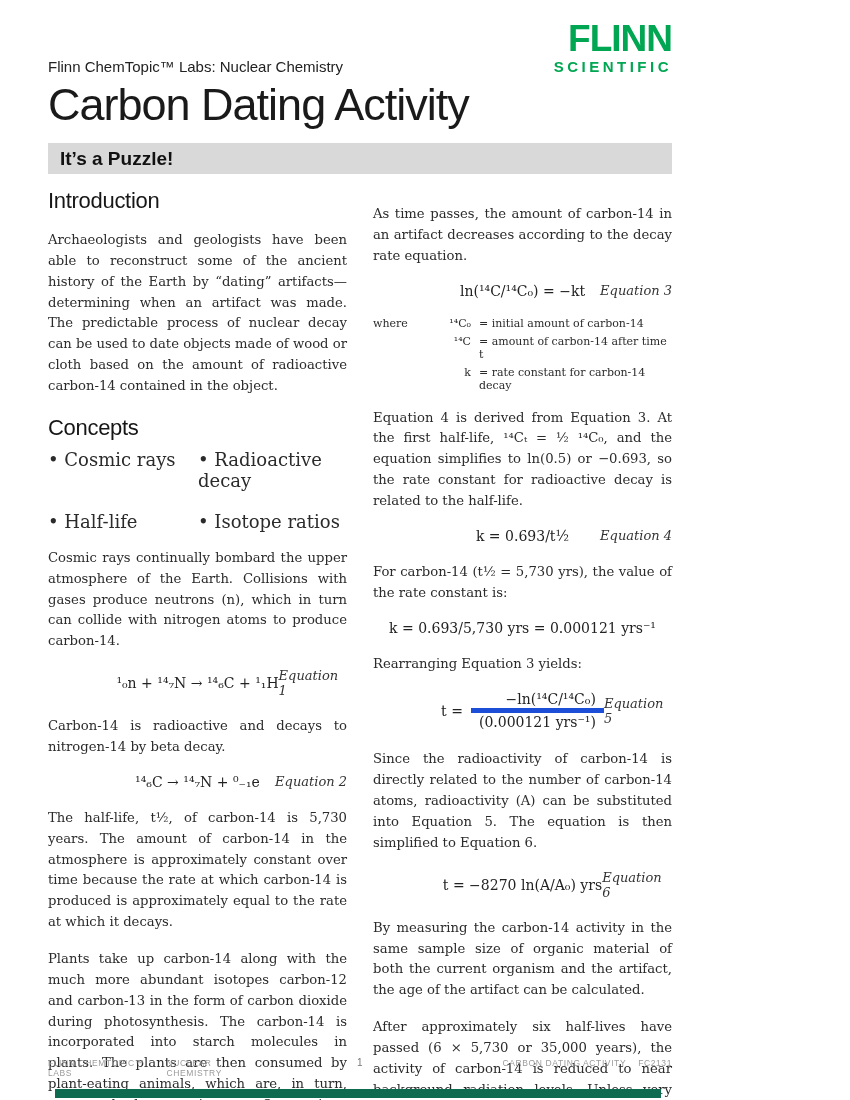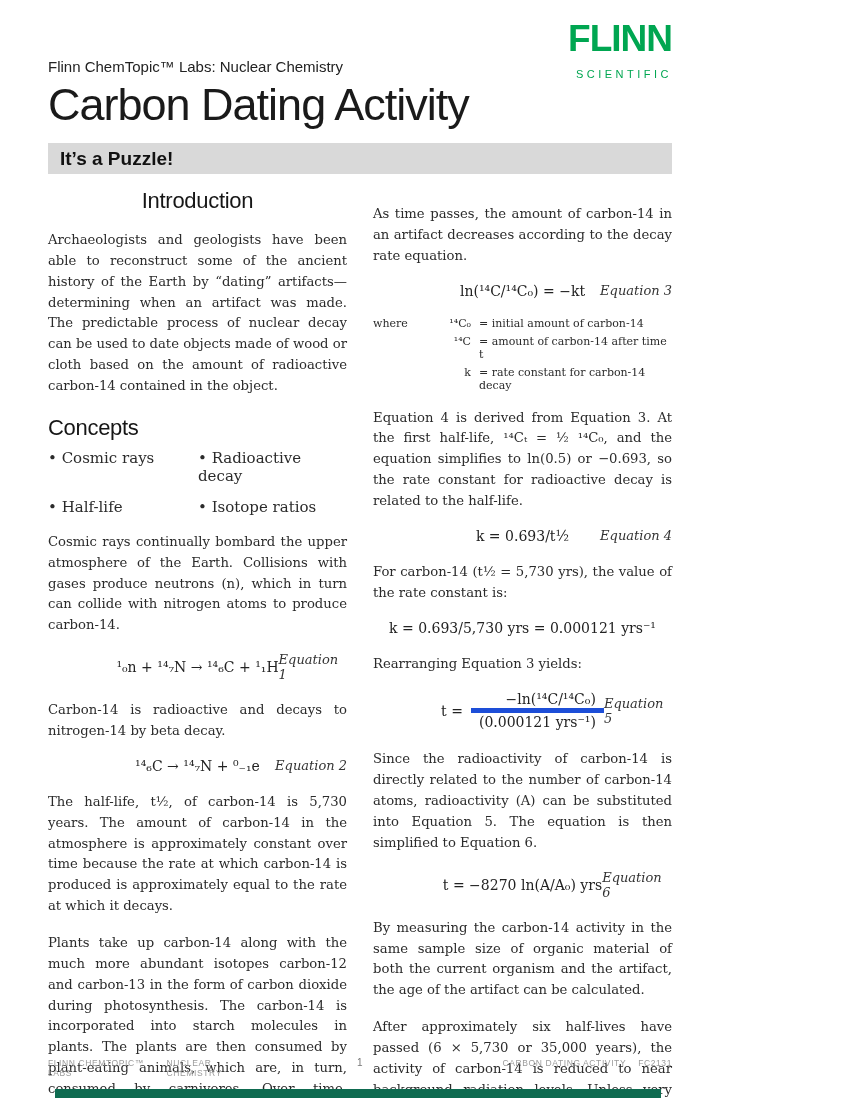--- a/index.html
+++ b/index.html
@@ -18,52 +18,52 @@
     color:#1e1e1e;
     overflow:hidden;
   }
   
   .logo{position:absolute;top:20px;right:44px;text-align:right;line-height:1;}
   .logo-name{
     font-weight:bold;font-size:37px;letter-spacing:-1px;
     color:var(--brand-green,#00A651);
   }
   .logo-tagline{
-    font-weight:normal;font-size:11px;letter-spacing:3.5px;
-    color:var(--brand-green,#00A651);margin-top:12px;
+    font-weight:bold;font-size:15px;letter-spacing:3.5px;
+    color:var(--brand-green,#00A651);margin-top:2px;
   }
   .kicker{margin-top:40px;font-size:15px;color:#222;}
   .doc-title{
     font-size:45px;font-weight:400;letter-spacing:-1px;
     color:#1a1a1a;margin:4px 0 12px;
   }
   .banner{
     background:var(--banner-gray,#D9D9D9);
     height:31px;line-height:31px;
     padding-left:12px;margin-bottom:14px;
   }
   .banner span{font-size:19px;font-weight:bold;color:#111;}
   
   .columns{display:flex;gap:26px;}
   .col{flex:1;min-width:0;}
   h2{
     font-size:22px;font-weight:400;letter-spacing:-0.3px;
     color:#161616;margin:18px 0 7px;
   }
-  .col h2:first-child{margin-top:0;text-align:center;}
+  .col h2:first-child{margin-top:0;}
   p{
     font-family:"DejaVu Serif","Liberation Serif",serif;
     font-size:13.2px;line-height:1.58;color:#2b2b2b;
     text-align:justify;margin:16px 0 12px;
   }
   
   .concepts{
-    display:grid;grid-template-columns:150px auto;row-gap:13px;
-    font-family:"DejaVu Serif","Liberation Serif",serif;
-    font-size:15px;color:#2b2b2b;margin:8px 0 14px;
+    display:grid;grid-template-columns:150px auto;row-gap:20px;
+    font-family:"DejaVu Serif","Liberation Serif",serif;
+    font-size:18px;color:#2b2b2b;margin:8px 0 14px;
   }
   .concept::before{content:"• ";}
   
   .eq-row{
     display:grid;grid-template-columns:1fr auto 1fr;align-items:center;
     margin:16px 0 18px;
     font-family:"DejaVu Serif","Liberation Serif",serif;
   }
   .eq-row .formula{grid-column:2;font-size:14px;color:#222;text-align:center;}
   .eq-row .eq-label{grid-column:3;justify-self:end;font-style:italic;font-size:13px;color:#333;}

